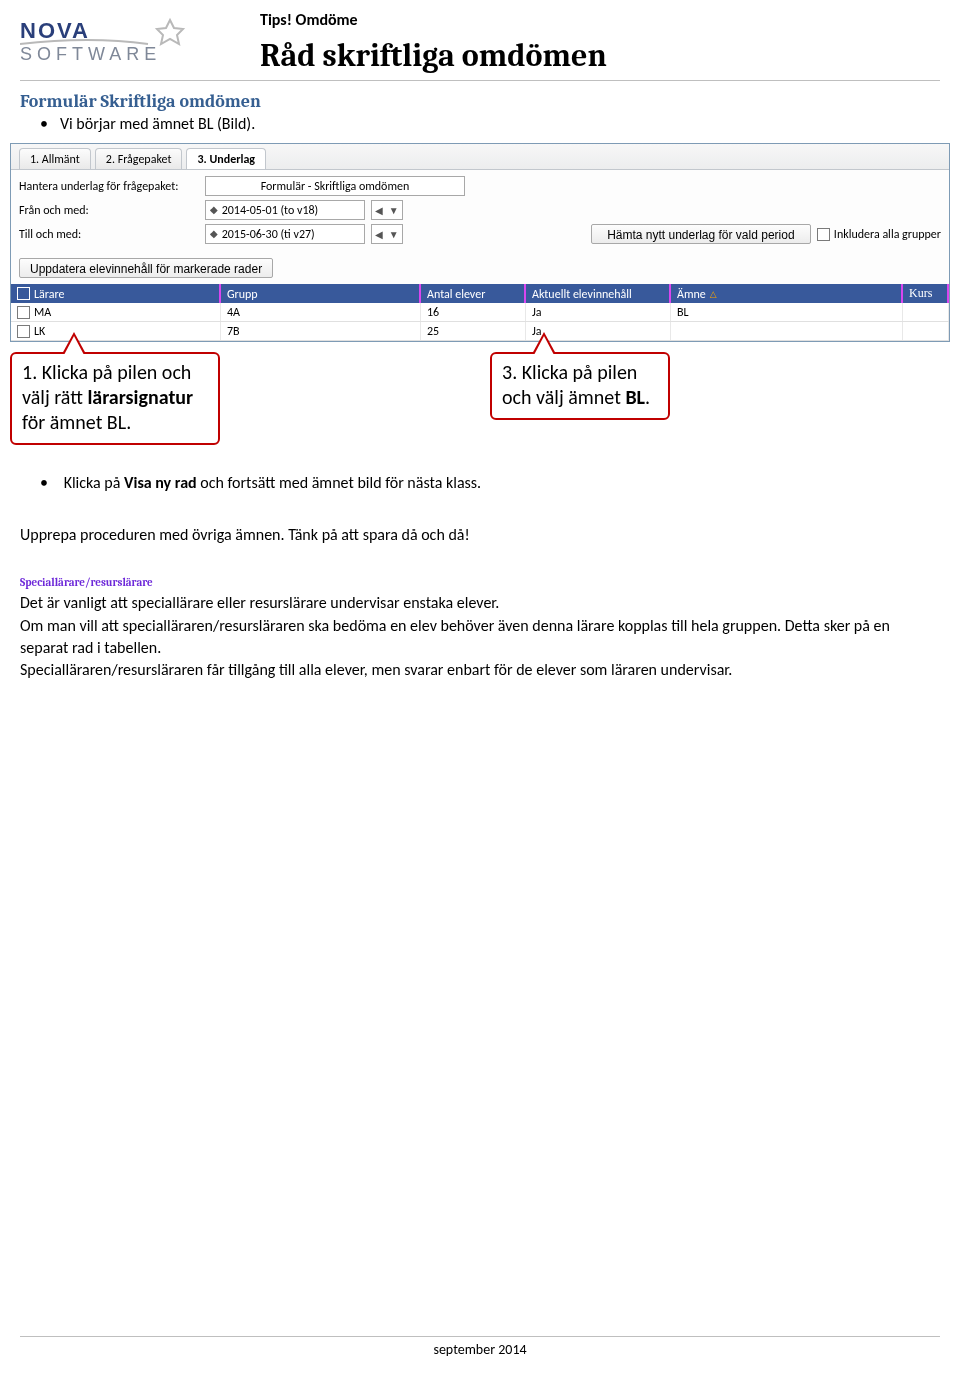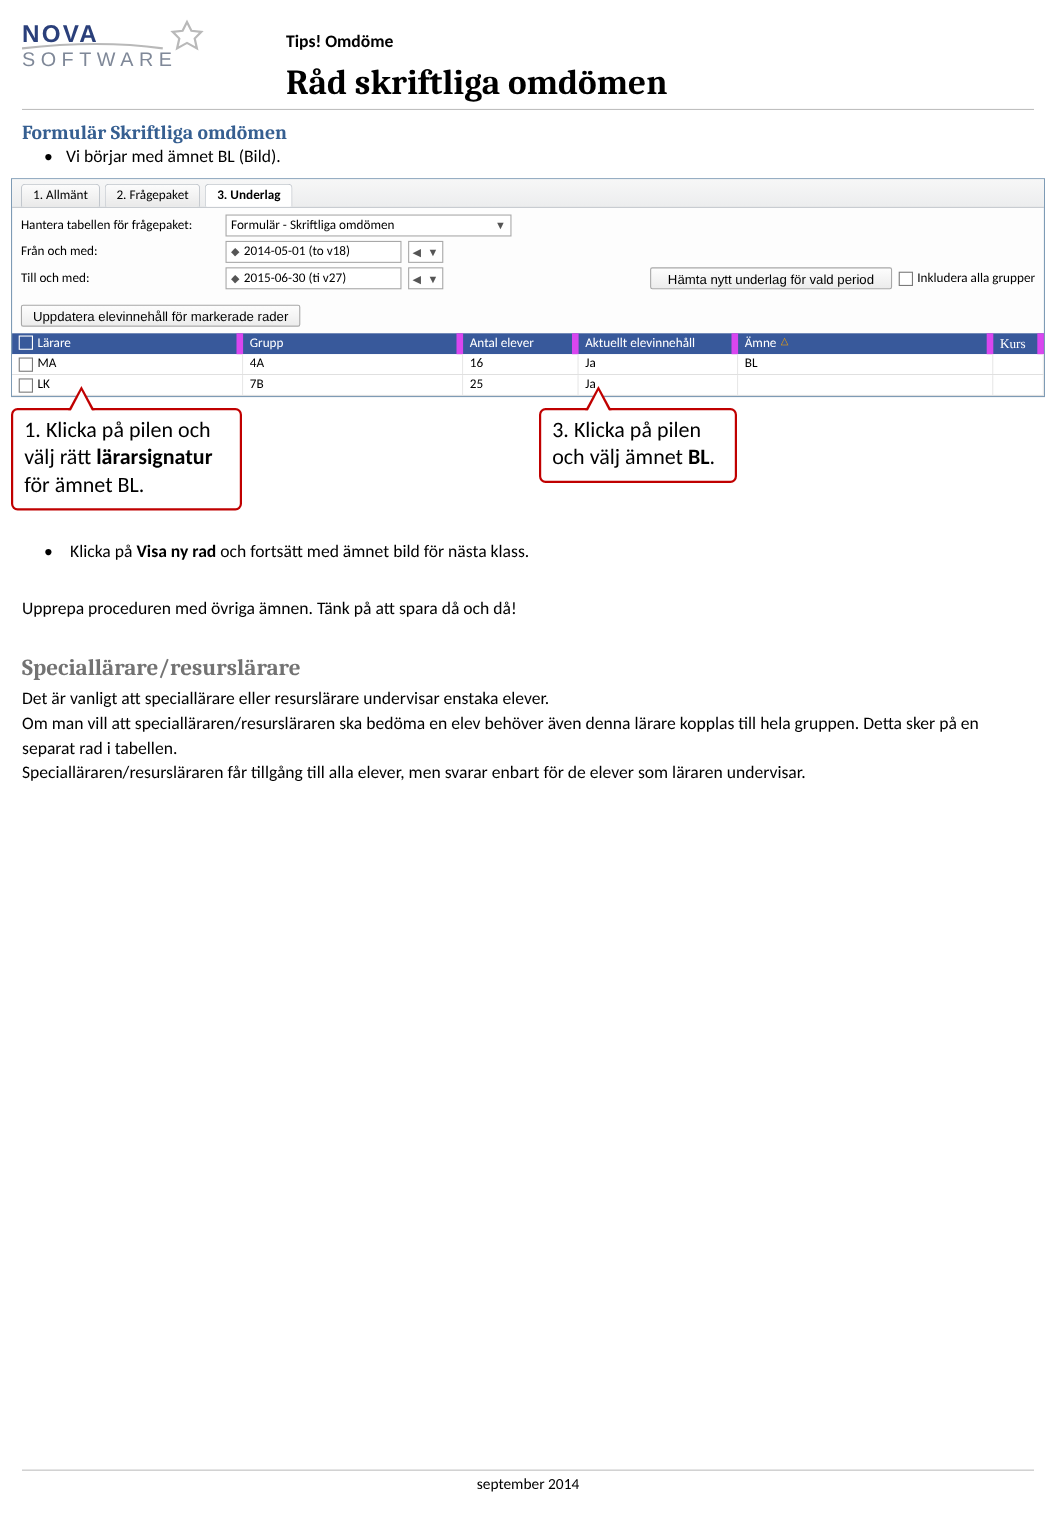--- a/index.html
+++ b/index.html
@@ -22,21 +22,20 @@
     align-items: flex-start;
     padding: 10px 30px 0 20px;
   }
   .logo {
     width: 180px;
     padding-top: 6px;
   }
   .logo-svg { display:block; }
   .header-text {
     padding-left: 60px;
-    margin-top: 19px;
   }
   .tips {
     font-weight: bold;
     font-size: 16px;
   }
   .main-title {
     font-family: Cambria, "Times New Roman", serif;
     font-weight: bold;
     font-size: 32px;
     margin: 8px 0 6px 0;
@@ -162,21 +161,21 @@
   .data-header {
     display:flex;
     background:#38599b;
     color:#fff;
     font-size:12px;
   }
   .data-header .cell, .data-row .cell {
     padding: 2px 6px;
     box-sizing:border-box;
   }
-  .data-header .cell { border-right:6px solid #d946ef; display:flex; gap:4px;}
+  .data-header .cell { border-right:2px solid #d946ef; display:flex; align-items:center; gap:4px;}
   .data-row {
     display:flex;
     font-size:12px;
     border-bottom:1px solid #e0e0e0;
     background:#fff;
   }
   .data-row .cell { border-right:1px solid #e8e8e8; display:flex; align-items:center; gap:4px;}
   .col-larare { width: 210px; }
   .col-grupp { width: 200px; }
   .col-antal { width: 105px; }
@@ -217,23 +216,23 @@
     border-right:10px solid transparent;
     border-bottom:19px solid #fff;
   }
   .body-text {
     margin: 30px 30px 0 20px;
     font-size:16px;
     line-height:1.4;
   }
   .subheading {
     font-family: Cambria, "Times New Roman", serif;
-    color:#737373;
+    color:#6d28d9;
     font-weight:bold;
-    font-size:21px;
+    font-size:11px;
     margin-top:28px;
     margin-bottom:2px;
   }
   .footer {
     position:absolute;
     bottom: 20px;
     left:0; right:0;
     text-align:center;
     font-size:14px;
   }
@@ -268,22 +267,22 @@
   <div class="bullet-row">Vi börjar med ämnet BL (Bild).</div>
 
   <div class="screenshot">
     <div class="tabs-row">
       <div class="tab">1. Allmänt</div>
       <div class="tab">2. Frågepaket</div>
       <div class="tab active">3. Underlag</div>
     </div>
     <div class="ss-body">
       <div class="form-row">
-        <span class="lbl">Hantera tabellen för frågepaket:</span>
-        <span class="combo" style="width:250px;">
+        <span class="lbl">Hantera underlag för frågepaket:</span>
+        <span class="combo" style="width:250px;flex-direction:column;">
           <span>Formulär - Skriftliga omdömen</span>
           <span class="car">▼</span>
         </span>
       </div>
       <div class="form-row">
         <span class="lbl">Från och med:</span>
         <span class="combo date-input">
           <span style="color:#555;font-size:10px;">◆</span>
           <span style="flex:1;padding-left:4px;">2014-05-01 (to v18)</span>
         </span>

